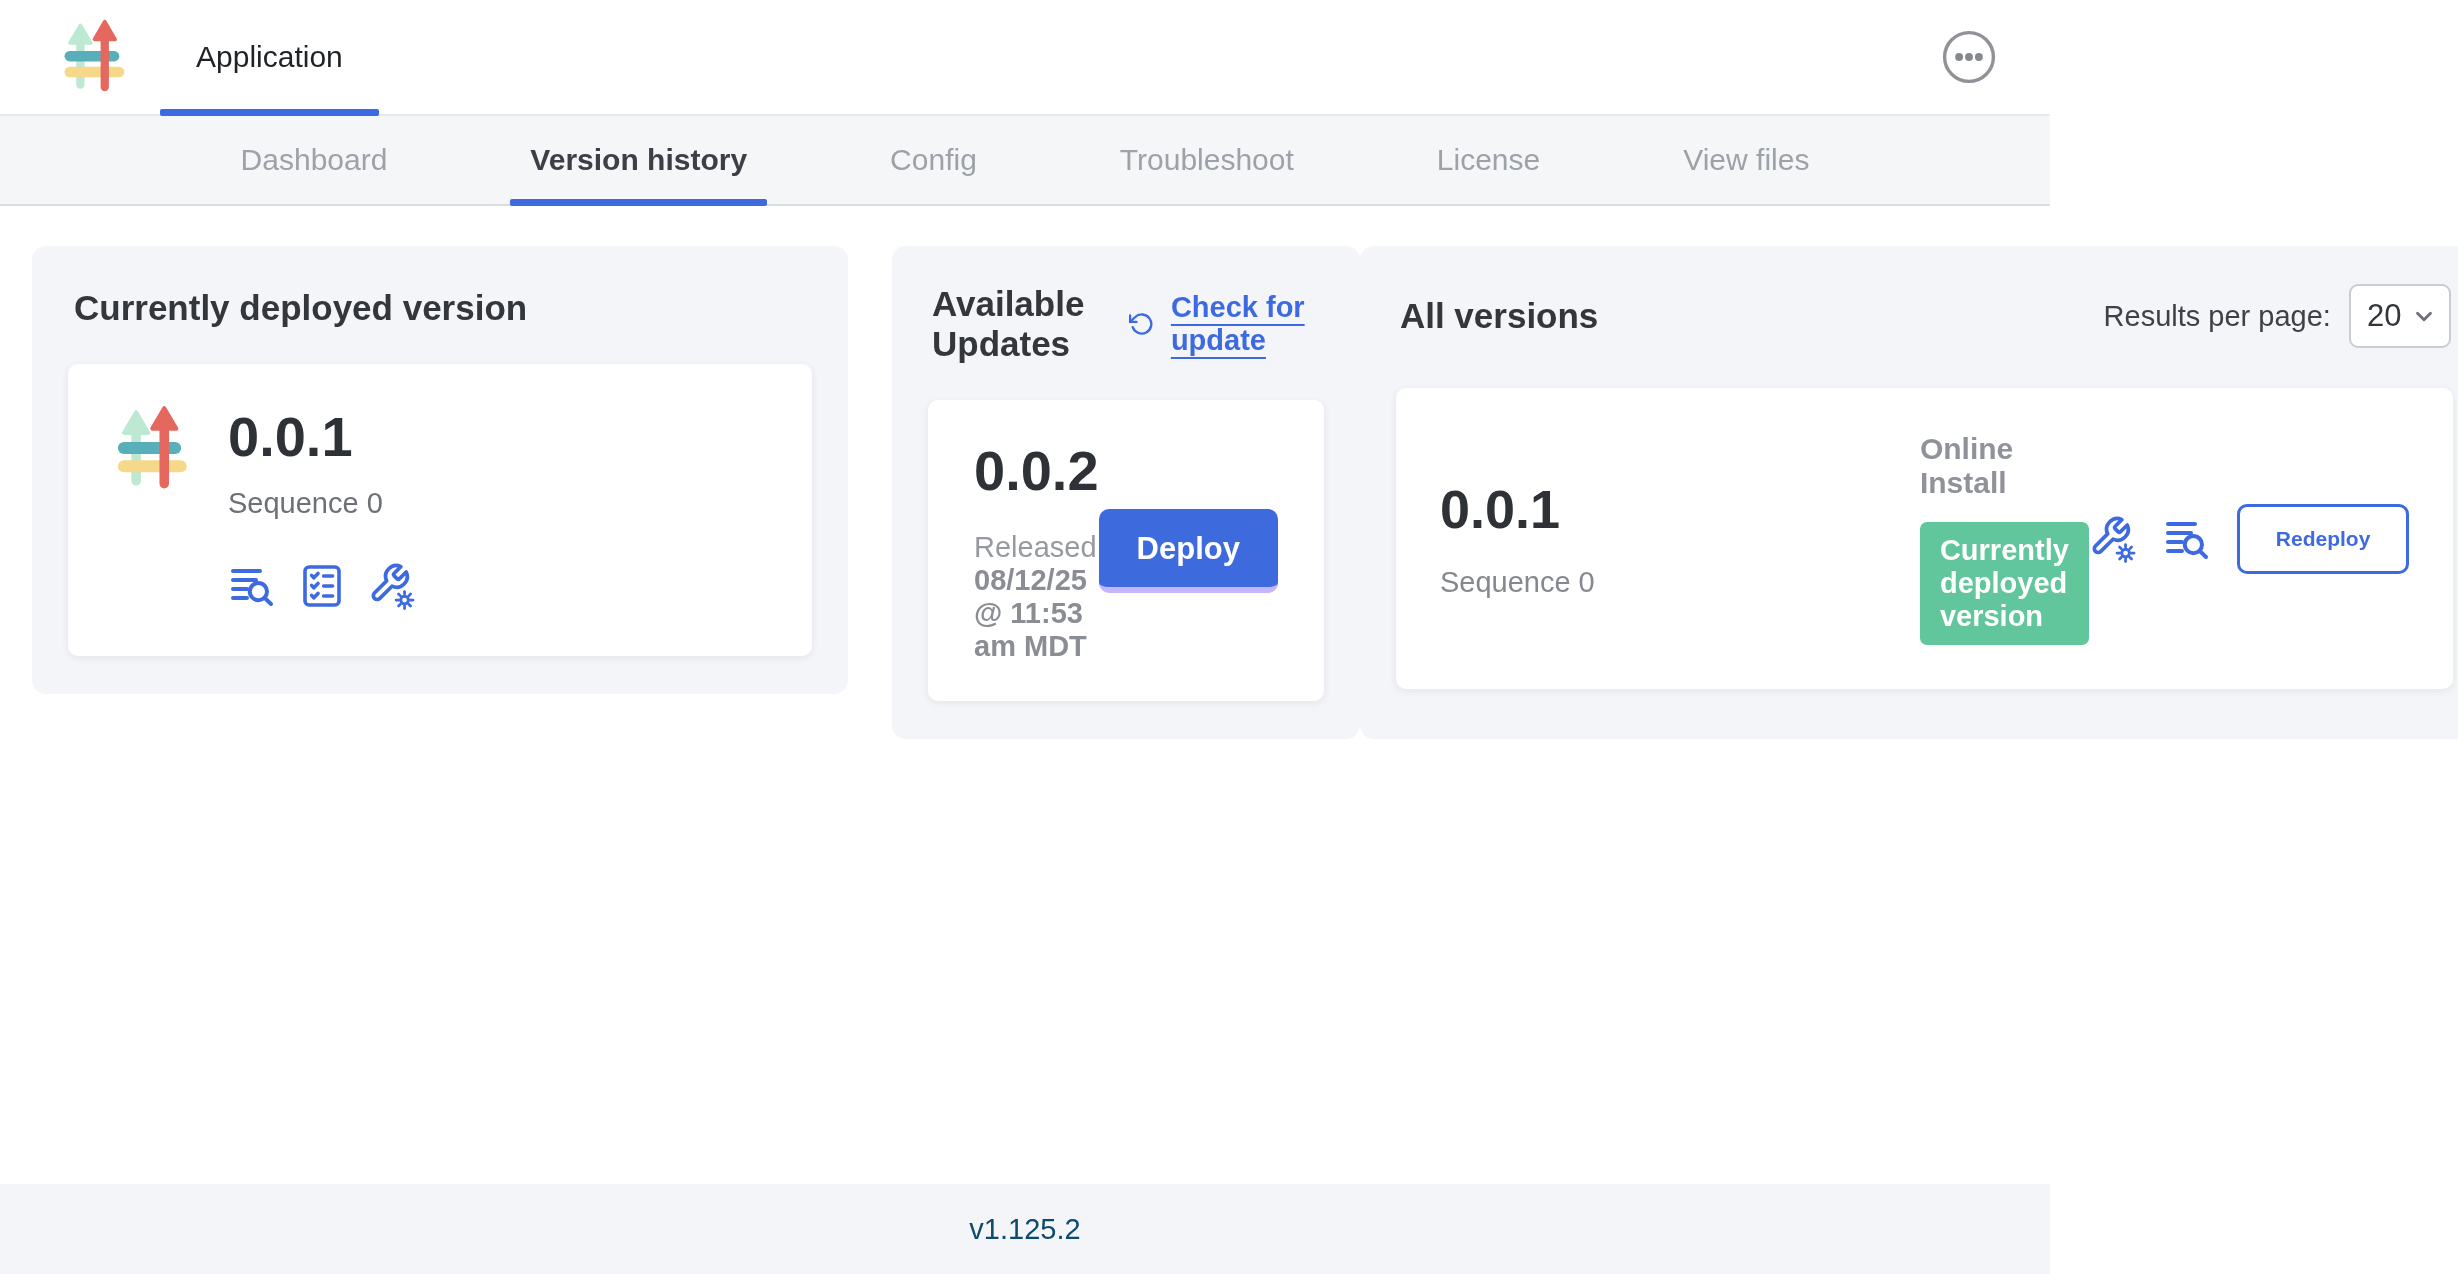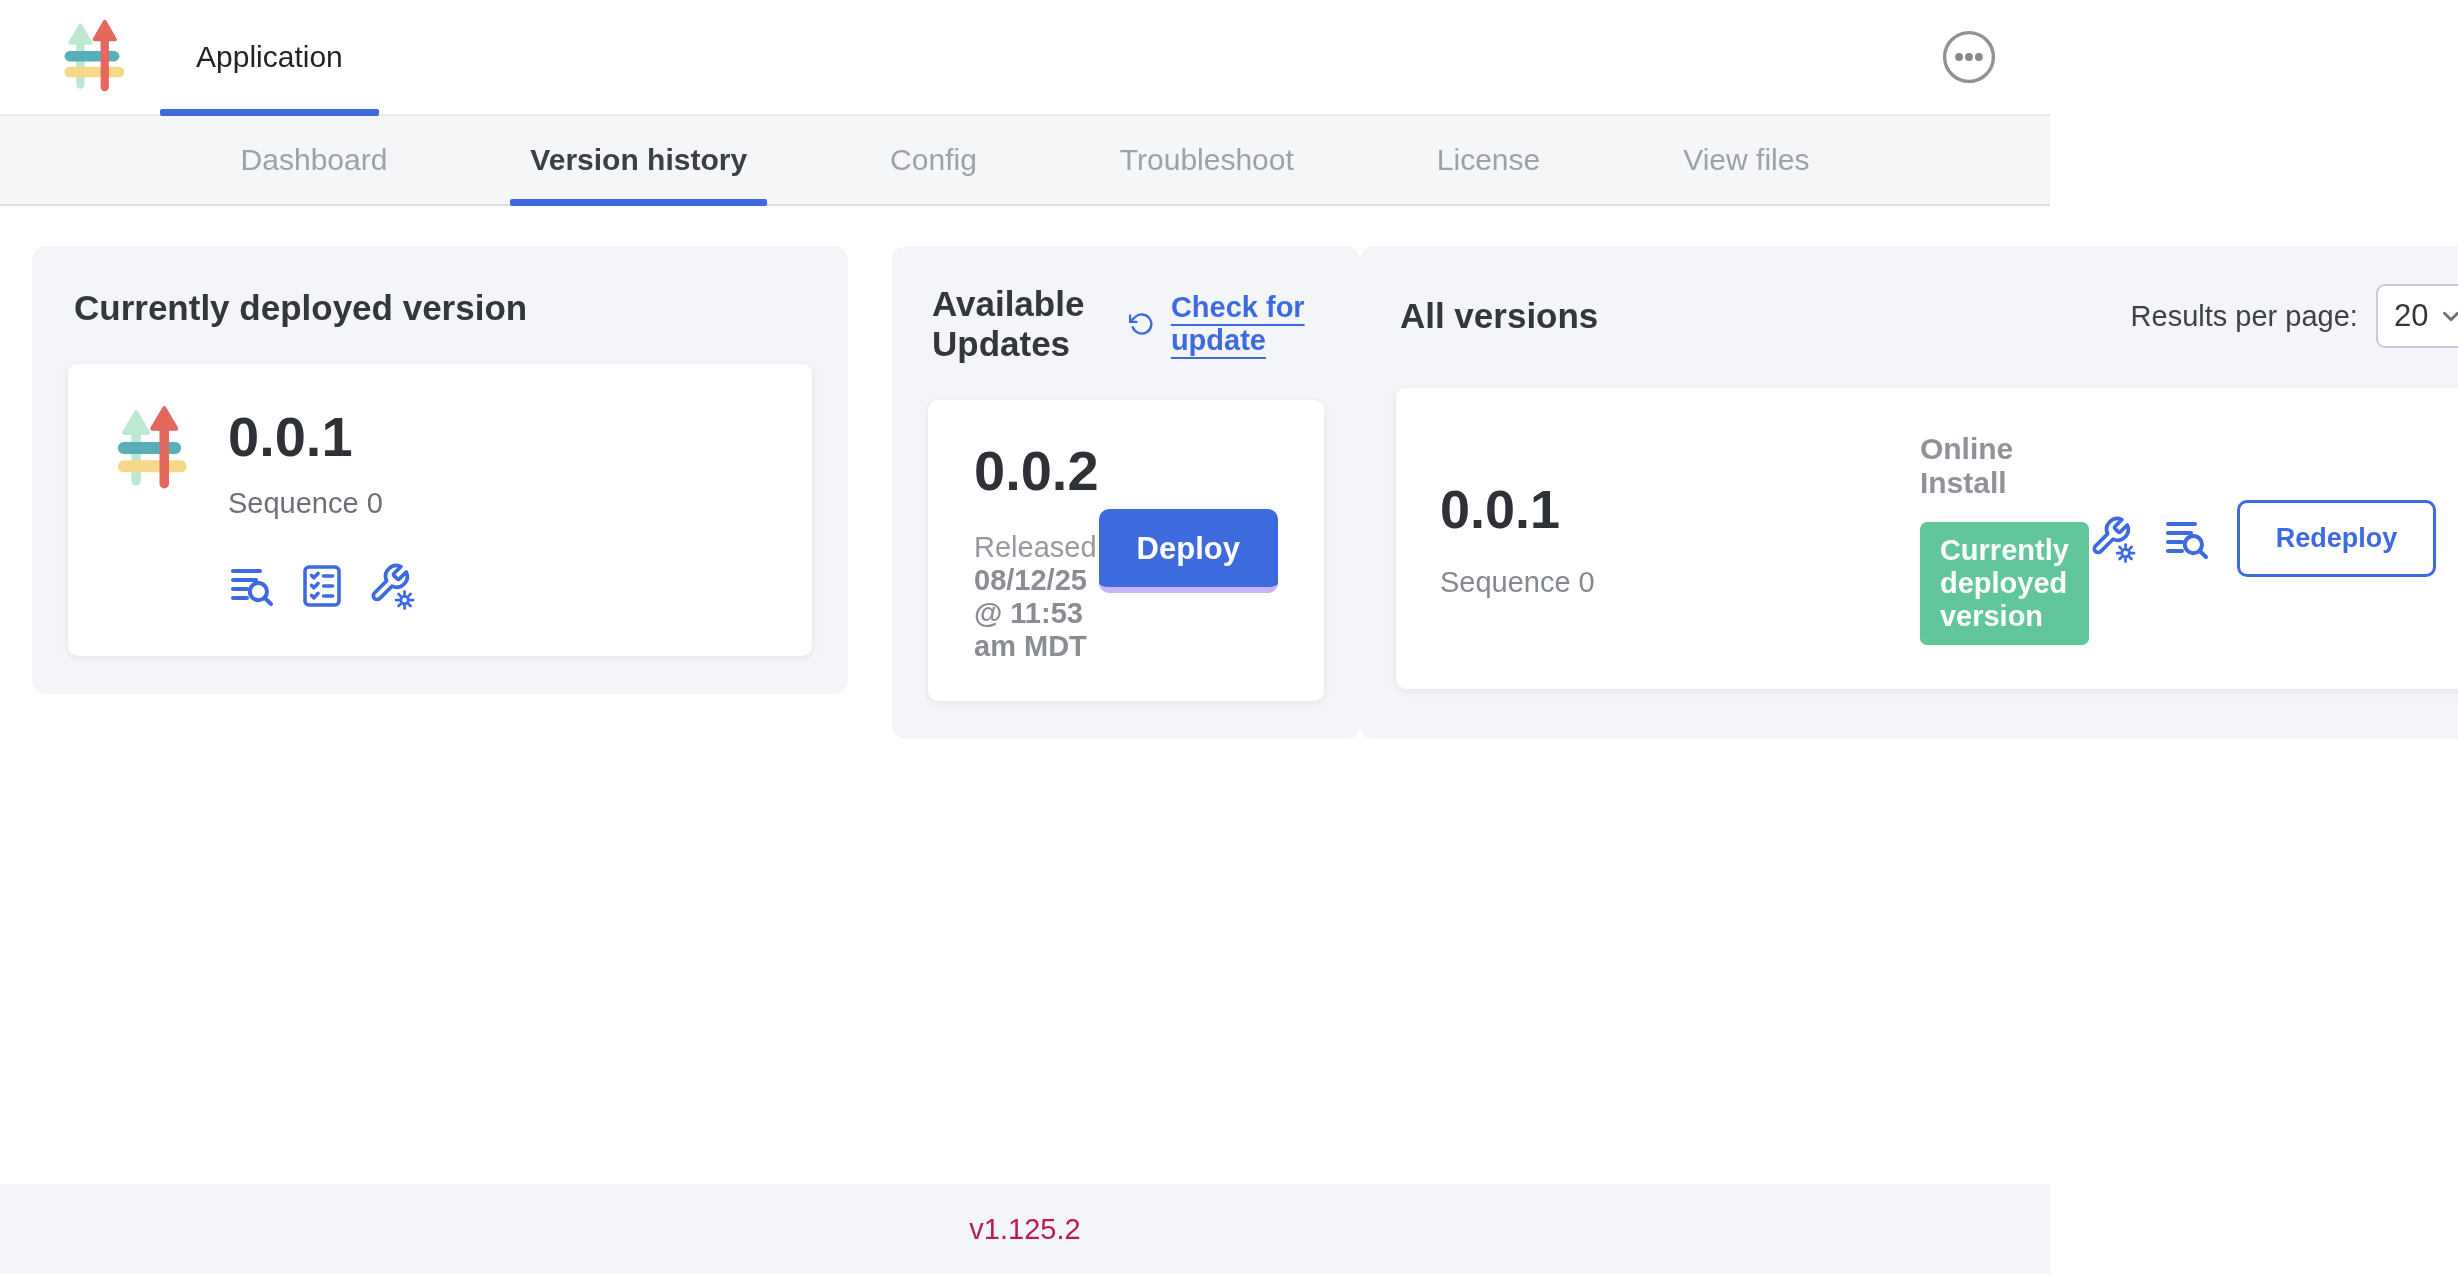--- a/index.html
+++ b/index.html
@@ -110,30 +110,30 @@
   .vr-mid { flex: 1; }
   .install-type { font-size: 30px; font-weight: bold; color: #8f9399; }
   .badge {
     display: inline-block; margin-top: 22px;
     background: #61c69b; color: #fff; font-size: 29px; font-weight: bold;
     padding: 12px 20px; border-radius: 7px;
   }
   .vr-actions { display: flex; align-items: center; gap: 26px; }
   .redeploy-btn {
     background: #fff; border: 3px solid #3d6ae0; border-radius: 10px;
-    color: #3d6ae0; font-size: 27px; font-weight: bold;
+    color: #3d6ae0; font-size: 21px; font-weight: bold;
     padding: 20px 36px; cursor: pointer; font-family: inherit;
   }
 
   
   .footer {
     height: 90px; flex: none; background: #f4f5f8;
     display: flex; align-items: center; justify-content: center;
   }
-  .footer span { font-size: 29px; color: #be185d; }
+  .footer span { font-size: 29px; color: #0c4a6e; }
 </style>
 </head>
 <body>
 
 <div class="page">
 
   <header class="topnav">
     <span class="logo-wrap">
       <svg viewBox="0 0 64 64" aria-hidden="true">
         <path d="M20 6 L28.5 20.5 L11.5 20.5 Z" fill="#bde9d2" stroke="#bde9d2" stroke-width="3" stroke-linejoin="round"></path>

